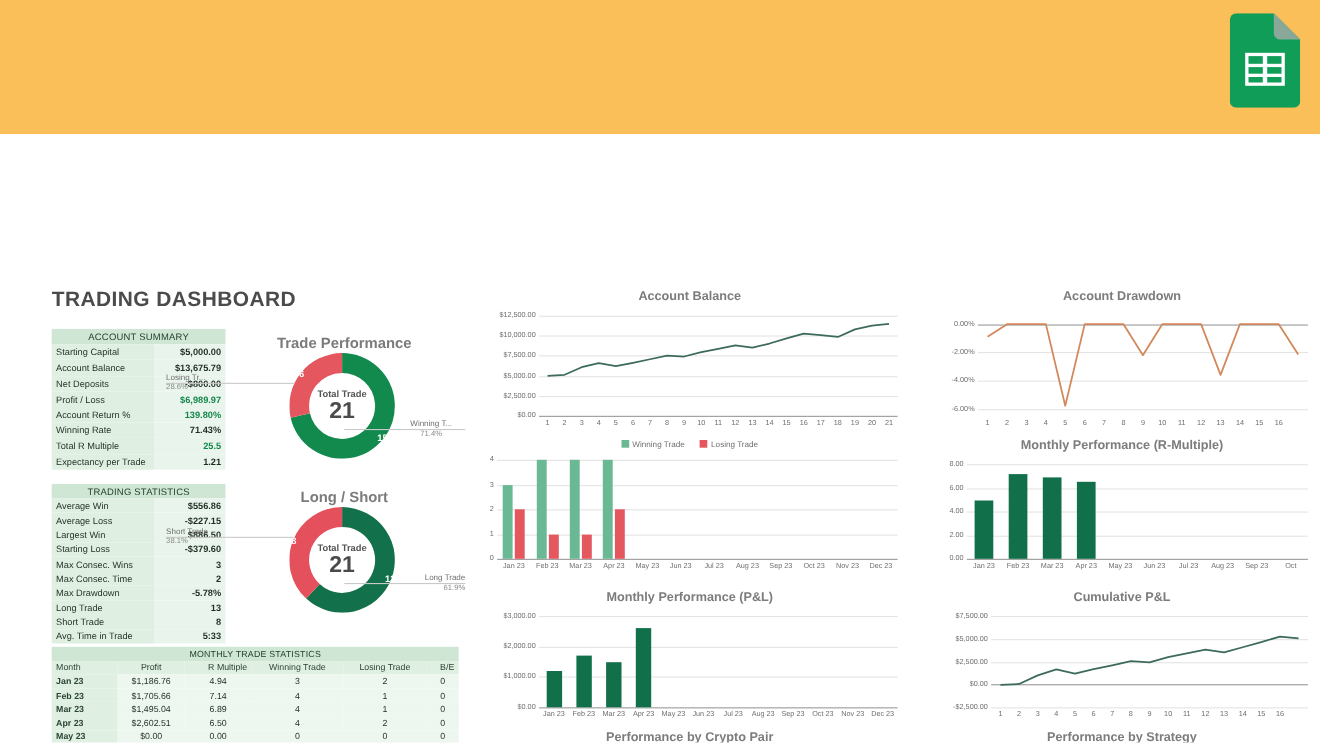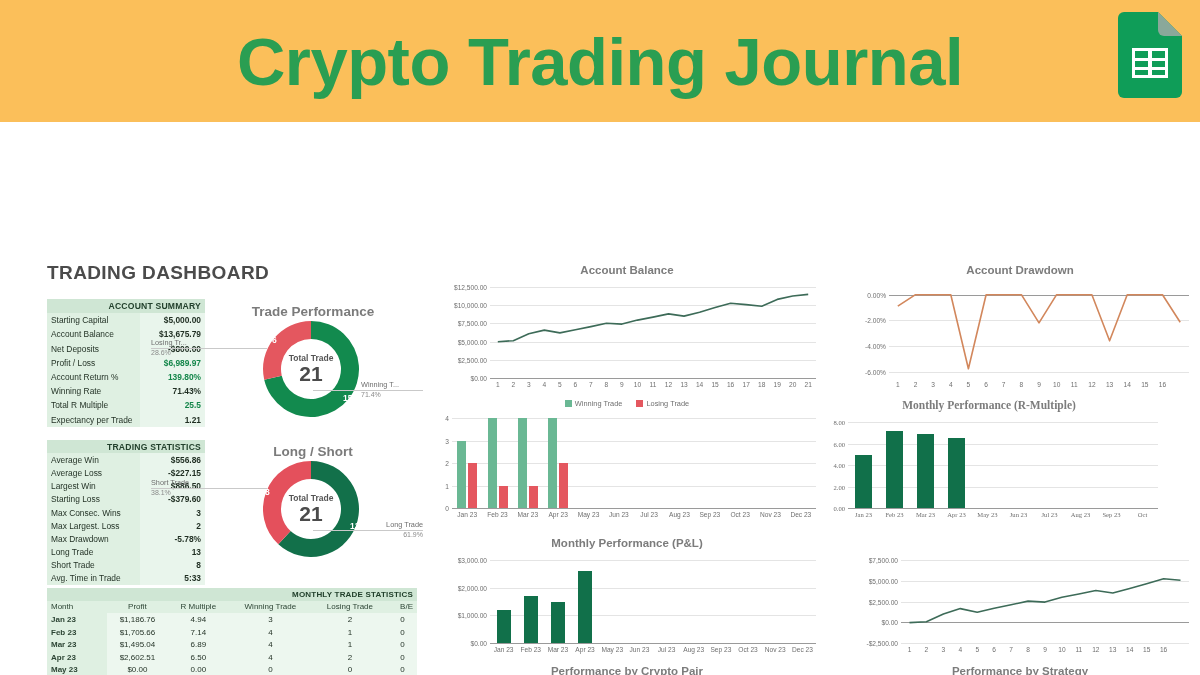--- a/index.html
+++ b/index.html
@@ -31,21 +31,21 @@
 
   .dash-title {
     position: absolute; left: 47px; top: 140px;
     font-size: 19px; font-weight: bold; color: #4b4b4b; letter-spacing: .4px;
   }
 
   
   table.gs { border-collapse: collapse; font-size: 8.4px; color: #1f2e22; }
   table.gs td, table.gs th { padding: 1px 4px; white-space: nowrap; }
   .tbl-title {
-    background: #cfe6d4; text-align: right; font-weight: bold;
+    background: #cfe6d4; text-align: center; font-weight: normal;
     font-size: 8.6px; color:#22402c; letter-spacing:.2px;
   }
   .lbl { background: #dff0e2; text-align: left; }
   .val { background: #e9f5ec; text-align: right; font-weight: bold; }
   .val.green { color: #14864a; }
 
   #account-summary { position: absolute; left: 47px; top: 177px; width: 158px; }
   #account-summary td { height: 14.2px; }
   #account-summary .lbl { width: 93px; }
 
@@ -95,21 +95,20 @@
   }
   .bar { position:absolute; bottom:0; }
   .legend { display:flex; gap:14px; justify-content:center; font-size:7.4px; color:#6f6f6f; }
   .legend i { display:inline-block; width:7px; height:7px; margin-right:3px; vertical-align:-1px; }
   svg.lineplot { position:absolute; left:0; top:0; overflow:visible; }
 </style>
 </head>
 <body>
 
 <div class="banner">
-  <div class="banner-title">Crypto Trading Journal</div>
   <div class="sheets-icon">
     <svg viewBox="0 0 64 86" width="64" height="86">
       <path d="M6 0 h34 l24 24 v56 a6 6 0 0 1 -6 6 H6 a6 6 0 0 1 -6 -6 V6 a6 6 0 0 1 6 -6 z" fill="#0f9d58"></path>
       <path d="M40 0 l24 24 H46 a6 6 0 0 1 -6 -6 z" fill="#8aa89a"></path>
       <rect x="14" y="36" width="36" height="30" fill="#fff"></rect>
       <rect x="17" y="39" width="13" height="7" fill="#0f9d58"></rect>
       <rect x="34" y="39" width="13" height="7" fill="#0f9d58"></rect>
       <rect x="17" y="49" width="13" height="6" fill="#0f9d58"></rect>
       <rect x="34" y="49" width="13" height="6" fill="#0f9d58"></rect>
       <rect x="17" y="58" width="13" height="5" fill="#0f9d58"></rect>
@@ -181,21 +180,21 @@
         </tr>
         <tr>
       <td class="lbl">Starting Loss</td>
       <td class="val">-$379.60</td>
         </tr>
         <tr>
       <td class="lbl">Max Consec. Wins</td>
       <td class="val">3</td>
         </tr>
         <tr>
-      <td class="lbl">Max Largest. Loss</td>
+      <td class="lbl">Max Consec. Time</td>
       <td class="val">2</td>
         </tr>
         <tr>
       <td class="lbl">Max Drawdown</td>
       <td class="val">-5.78%</td>
         </tr>
         <tr>
       <td class="lbl">Long Trade</td>
       <td class="val">13</td>
         </tr>
@@ -211,21 +210,21 @@
   </table>
 
   <table class="gs" id="monthly-stats">
     <tbody>
         <tr>
           <td class="tbl-title" colspan="6">MONTHLY TRADE STATISTICS</td>
         </tr>
         <tr>
           <td class="hdr" style="text-align:left">Month</td>
           <td class="hdr" style="text-align:center">Profit</td>
-          <td class="hdr" style="text-align:center">R Multiple</td>
+          <td class="hdr" style="text-align:right">R Multiple</td>
           <td class="hdr" style="text-align:center">Winning Trade</td>
           <td class="hdr" style="text-align:center">Losing Trade</td>
           <td class="hdr" style="text-align:right">B/E</td>
         </tr>
         <tr>
           <td class="mth">Jan 23</td>
           <td class="c">$1,186.76</td>
           <td class="c">4.94</td>
           <td class="c">3</td>
           <td class="c">2</td>
@@ -278,21 +277,21 @@
       <div class="donut-center">
         <div class="cap">Total Trade</div>
         <div class="num">21</div>
       </div>
     </div>
     <div class="callout" style="left:-62px; top:34px; width:58px;">
       <b>Losing Tr...</b>
       <span>28.6%</span>
     </div>
     <div class="lead" style="left:-4px; top:44px; width:58px;"></div>
-    <div class="callout" style="left:148px; top:76px; width:62px; text-align:left;">
+    <div class="callout" style="left:148px; top:76px; width:62px; text-align:center;">
       <b>Winning T...</b>
       <span>71.4%</span>
     </div>
     <div class="lead" style="left:100px; top:86px; width:50px;"></div>
   </div>
   <div class="donut-wrap" id="donut-1" style="left:213px; top:322px; width:200px;">
     <div class="donut-title">Long / Short</div>
     <div class="donut" style="margin-left: 50px;">
       <svg viewBox="0 0 96 96" width="96" height="96">
           <path d="M 48 0 A 48 48 0 1 1 15.351708586995862 83.18648984783167 L 27.59481786687241 69.9915561548948 A 30 30 0 1 0 48 18 Z" fill="#12704a"></path>
@@ -421,21 +420,21 @@
         <div class="xlab" style="left:136.5px;">May 23</div>
         <div class="xlab" style="left:166.83333333333331px;">Jun 23</div>
         <div class="xlab" style="left:197.16666666666666px;">Jul 23</div>
         <div class="xlab" style="left:227.49999999999997px;">Aug 23</div>
         <div class="xlab" style="left:257.8333333333333px;">Sep 23</div>
         <div class="xlab" style="left:288.1666666666667px;">Oct 23</div>
         <div class="xlab" style="left:318.5px;">Nov 23</div>
         <div class="xlab" style="left:348.8333333333333px;">Dec 23</div>
       </div>
     </div>
-  <div class="panel" id="panel-monthly-performance-r" style="left:814px; top:277px; width:350px; height:125px;font-family:Liberation Serif, serif;">
+  <div class="panel" id="panel-monthly-performance-r" style="left:845px; top:277px; width:350px; height:125px;">
       <div class="panel-title">Monthly Performance (R-Multiple)</div>
       <div class="plot" style="position:absolute;left:34px;top:23px;width:310px;height:86px;">
         <div class="gridline" style="top:86px;background:#9a9a9a;"></div>
         <div class="axis-y-lab" style="top:86px;">0.00</div>
         <div class="gridline" style="top:64.5px;"></div>
         <div class="axis-y-lab" style="top:64.5px;">2.00</div>
         <div class="gridline" style="top:43px;"></div>
         <div class="axis-y-lab" style="top:43px;">4.00</div>
         <div class="gridline" style="top:21.5px;"></div>
         <div class="axis-y-lab" style="top:21.5px;">6.00</div>
@@ -480,20 +479,21 @@
         <div class="xlab" style="left:149.41666666666669px;">Jun 23</div>
         <div class="xlab" style="left:176.58333333333334px;">Jul 23</div>
         <div class="xlab" style="left:203.75000000000003px;">Aug 23</div>
         <div class="xlab" style="left:230.91666666666669px;">Sep 23</div>
         <div class="xlab" style="left:258.0833333333333px;">Oct 23</div>
         <div class="xlab" style="left:285.25px;">Nov 23</div>
         <div class="xlab" style="left:312.4166666666667px;">Dec 23</div>
       </div>
     </div>
   <div class="panel" id="panel-cumulative-pl" style="left:845px; top:415px; width:350px; height:122px;">
+      <div class="panel-title">Cumulative P&amp;L</div>
       <div class="plot" style="position:absolute;left:56px;top:23px;width:288px;height:83px;">
         <div class="gridline" style="top:83px;"></div>
         <div class="axis-y-lab" style="top:83px;">-$2,500.00</div>
         <div class="gridline zero" style="top:62.25px;"></div>
         <div class="axis-y-lab" style="top:62.25px;">$0.00</div>
         <div class="gridline" style="top:41.5px;"></div>
         <div class="axis-y-lab" style="top:41.5px;">$2,500.00</div>
         <div class="gridline" style="top:20.75px;"></div>
         <div class="axis-y-lab" style="top:20.75px;">$5,000.00</div>
         <div class="gridline" style="top:0px;"></div>

